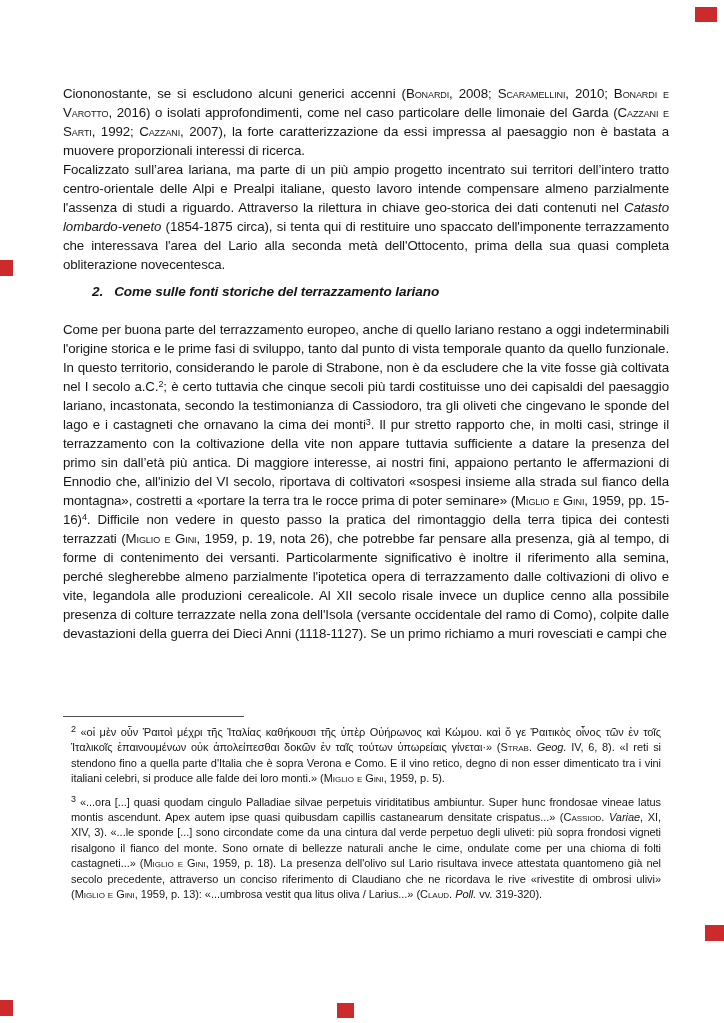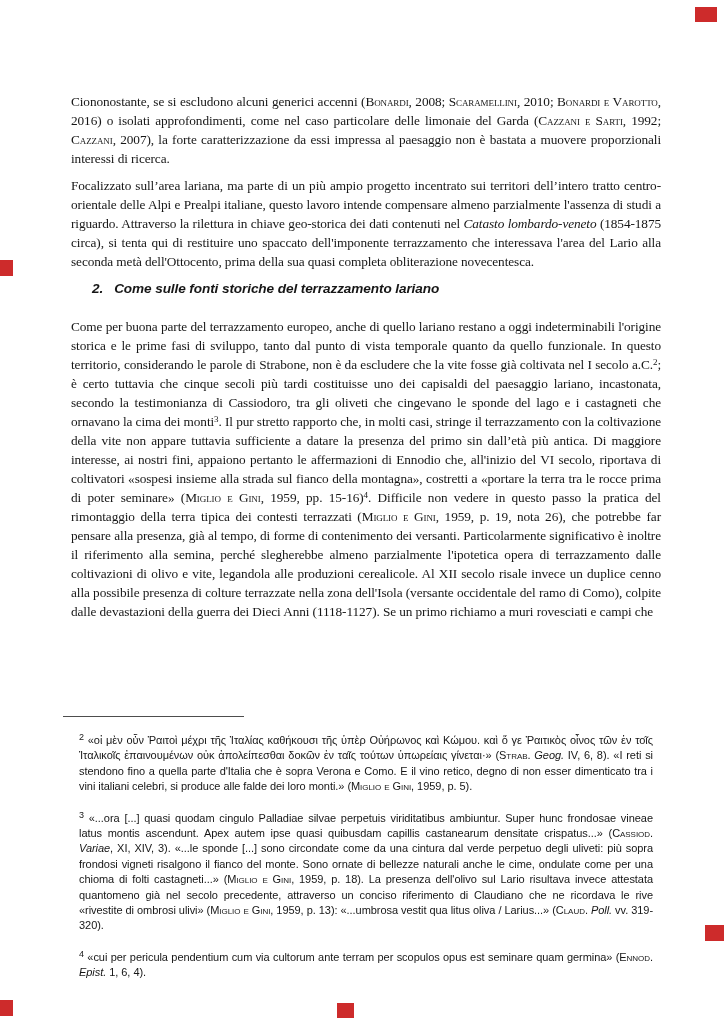--- a/index.html
+++ b/index.html
@@ -2,51 +2,50 @@
 <html><head>
 <meta charset="utf-8">
 <style>
   html,body{margin:0;padding:0;}
   body{
     width:724px;height:1023px;position:relative;overflow:hidden;
     background:#ffffff;color:#161616;
     font-family:"Liberation Sans","DejaVu Sans",sans-serif;
   }
   .text-column{position:absolute;left:63px;top:84px;width:606px;}
-  p.body-par{margin:8px;font-size:13.3px;line-height:19px;text-align:justify;letter-spacing:-0.1px;font-family:Liberation Serif, serif;}
+  p.body-par{margin:0;font-size:13.3px;line-height:19px;text-align:justify;letter-spacing:-0.1px;}
   h2.section-heading{
     margin:10px 0 21px 29px;font-size:13.6px;font-weight:bold;font-style:italic;
     display:flex;gap:11px;letter-spacing:-0.1px;
   }
   .sc{font-variant:small-caps;}
   .i{font-style:italic;}
   sup.fnref{font-size:9px;line-height:0;position:relative;top:-4px;vertical-align:baseline;}
   .fn-block{position:absolute;left:63px;top:716px;width:606px;}
   .fn-sep{width:181px;height:0;border-top:1.6px solid #4d4d4d;margin-bottom:6px;}
-  p.footnote{margin:16px;font-size:11px;line-height:15.4px;text-align:justify;letter-spacing:-0.05px;}
+  p.footnote{margin:8px;font-size:11px;line-height:15.4px;text-align:justify;letter-spacing:-0.05px;}
   .red-marker{position:absolute;}
 </style>
 </head>
 <body>
 
 <div class="text-column">
   <p class="body-par"><span>Ciononostante, se si escludono alcuni generici accenni (</span><span class="sc">Bonardi</span><span>, 2008; </span><span class="sc">Scaramellini</span><span>, 2010; </span><span class="sc">Bonardi e Varotto</span><span>, 2016) o isolati approfondimenti, come nel caso particolare delle limonaie del Garda (</span><span class="sc">Cazzani e Sarti</span><span>, 1992; </span><span class="sc">Cazzani</span><span>, 2007), la forte caratterizzazione da essi impressa al paesaggio non è bastata a muovere proporzionali interessi di ricerca.</span></p>
   <p class="body-par"><span>Focalizzato sull’area lariana, ma parte di un più ampio progetto incentrato sui territori dell’intero tratto centro-orientale delle Alpi e Prealpi italiane, questo lavoro intende compensare almeno parzialmente l'assenza di studi a riguardo. Attraverso la rilettura in chiave geo-storica dei dati contenuti nel </span><span class="i">Catasto lombardo-veneto</span><span> (1854-1875 circa), si tenta qui di restituire uno spaccato dell'imponente terrazzamento che interessava l'area del Lario alla seconda metà dell'Ottocento, prima della sua quasi completa obliterazione novecentesca.</span></p>
   <h2 class="section-heading">
     <span>2.</span>
     <span>Come sulle fonti storiche del terrazzamento lariano</span>
   </h2>
   <p class="body-par"><span>Come per buona parte del terrazzamento europeo, anche di quello lariano restano a oggi indeterminabili l'origine storica e le prime fasi di sviluppo, tanto dal punto di vista temporale quanto da quello funzionale. In questo territorio, considerando le parole di Strabone, non è da escludere che la vite fosse già coltivata nel I secolo a.C.</span><sup class="fnref">2</sup><span>; è certo tuttavia che cinque secoli più tardi costituisse uno dei capisaldi del paesaggio lariano, incastonata, secondo la testimonianza di Cassiodoro, tra gli oliveti che cingevano le sponde del lago e i castagneti che ornavano la cima dei monti</span><sup class="fnref">3</sup><span>. Il pur stretto rapporto che, in molti casi, stringe il terrazzamento con la coltivazione della vite non appare tuttavia sufficiente a datare la presenza del primo sin dall’età più antica. Di maggiore interesse, ai nostri fini, appaiono pertanto le affermazioni di Ennodio che, all'inizio del VI secolo, riportava di coltivatori «sospesi insieme alla strada sul fianco della montagna», costretti a «portare la terra tra le rocce prima di poter seminare» (</span><span class="sc">Miglio e Gini</span><span>, 1959, pp. 15-16)</span><sup class="fnref">4</sup><span>. Difficile non vedere in questo passo la pratica del rimontaggio della terra tipica dei contesti terrazzati (</span><span class="sc">Miglio e Gini</span><span>, 1959, p. 19, nota 26), che potrebbe far pensare alla presenza, già al tempo, di forme di contenimento dei versanti. Particolarmente significativo è inoltre il riferimento alla semina, perché slegherebbe almeno parzialmente l'ipotetica opera di terrazzamento dalle coltivazioni di olivo e vite, legandola alle produzioni cerealicole. Al XII secolo risale invece un duplice cenno alla possibile presenza di colture terrazzate nella zona dell'Isola (versante occidentale del ramo di Como), colpite dalle devastazioni della guerra dei Dieci Anni (1118-1127). Se un primo richiamo a muri rovesciati e campi che</span></p>
 </div>
 
 <div class="fn-block">
   <div class="fn-sep"></div>
   <p class="footnote"><sup class="fnref">2</sup><span> «οἱ μὲν οὖν Ῥαιτοὶ μέχρι τῆς Ἰταλίας καθήκουσι τῆς ὑπὲρ Οὐήρωνος καὶ Κώμου. καὶ ὅ γε Ῥαιτικὸς οἶνος τῶν ἐν τοῖς Ἰταλικοῖς ἐπαινουμένων οὐκ ἀπολείπεσθαι δοκῶν ἐν ταῖς τούτων ὑπωρείαις γίνεται·» (</span><span class="sc">Strab</span><span>. </span><span class="i">Geog.</span><span> IV, 6, 8). «I reti si stendono fino a quella parte d'Italia che è sopra Verona e Como. E il vino retico, degno di non esser dimenticato tra i vini italiani celebri, si produce alle falde dei loro monti.» (</span><span class="sc">Miglio e Gini</span><span>, 1959, p. 5).</span></p>
   <p class="footnote"><sup class="fnref">3</sup><span> «...ora [...] quasi quodam cingulo Palladiae silvae perpetuis viriditatibus ambiuntur. Super hunc frondosae vineae latus montis ascendunt. Apex autem ipse quasi quibusdam capillis castanearum densitate crispatus...» (</span><span class="sc">Cassiod</span><span>. </span><span class="i">Variae</span><span>, XI, XIV, 3). «...le sponde [...] sono circondate come da una cintura dal verde perpetuo degli uliveti: più sopra frondosi vigneti risalgono il fianco del monte. Sono ornate di bellezze naturali anche le cime, ondulate come per una chioma di folti castagneti...» (</span><span class="sc">Miglio e Gini</span><span>, 1959, p. 18). La presenza dell'olivo sul Lario risultava invece attestata quantomeno già nel secolo precedente, attraverso un conciso riferimento di Claudiano che ne ricordava le rive «rivestite di ombrosi ulivi» (</span><span class="sc">Miglio e Gini</span><span>, 1959, p. 13): «...umbrosa vestit qua litus oliva / Larius...» (</span><span class="sc">Claud</span><span>. </span><span class="i">Poll.</span><span> vv. 319-320).</span></p>
-  <p class="footnote"><sup class="fnref">4</sup><span> «cui per pericula pendentium cum via cultorum ante terram per scopulos opus est seminare quam germina» (</span><span class="sc">Ennod</span><span>. </span><span class="i">Epist.</span><span> 1, 6, 4).</span></p>
 </div>
 
 <div>
     <div class="red-marker" style="left: 695px; top: 7px; width: 22px; height: 15px; background: rgb(205, 43, 43);"></div>
     <div class="red-marker" style="left: 0px; top: 260px; width: 13px; height: 16px; background: rgb(205, 43, 43);"></div>
     <div class="red-marker" style="left: 705px; top: 925px; width: 19px; height: 16px; background: rgb(205, 43, 43);"></div>
     <div class="red-marker" style="left: 0px; top: 1000px; width: 13px; height: 16px; background: rgb(205, 43, 43);"></div>
     <div class="red-marker" style="left: 337px; top: 1003px; width: 17px; height: 15px; background: rgb(205, 43, 43);"></div>
   </div>
 

